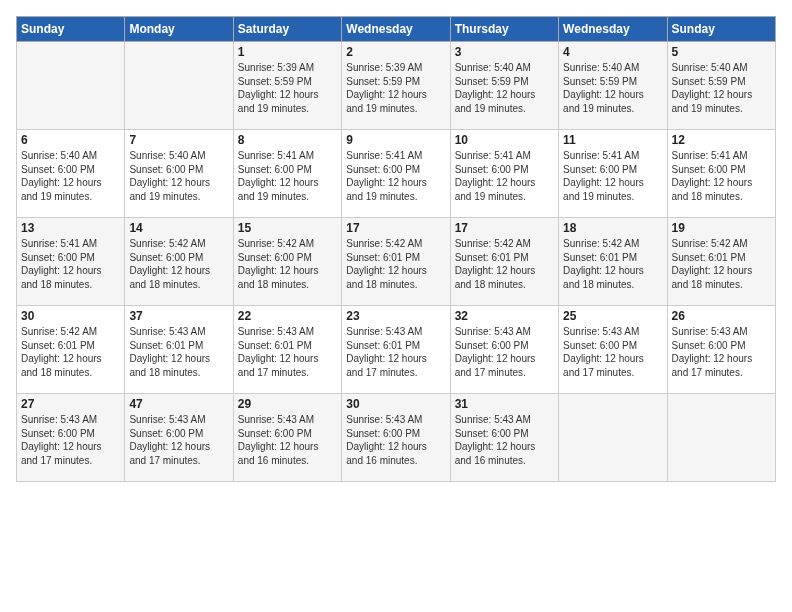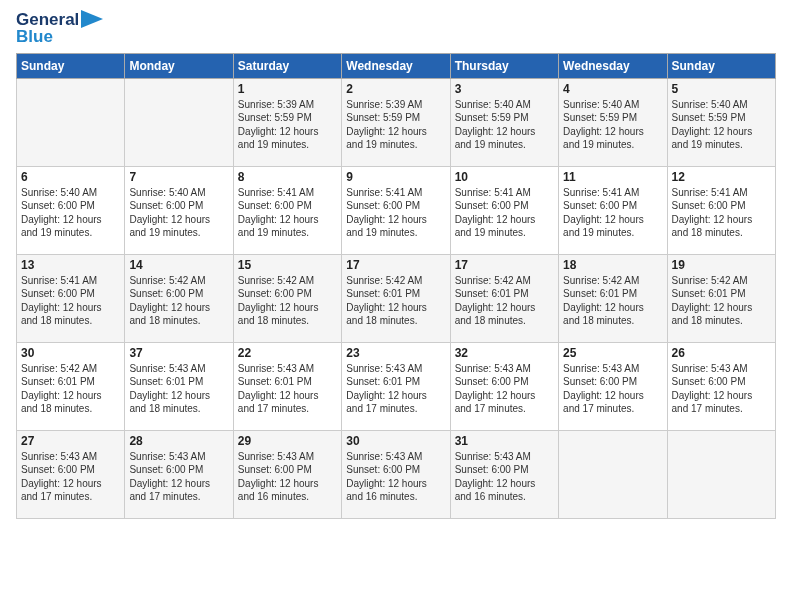--- a/index.html
+++ b/index.html
@@ -81,37 +81,20 @@
       line-height: 1.35;
     }
     .empty-cell {
       background: #f5f5f5 !important;
     }
   </style>
 </head>
 <body>
 
 <div class="page">
-  <div class="header">
-    <div class="logo">
-    <div style="display:flex;flex-direction:column;line-height:1.1;">
-      <div style="display:flex;align-items:center;">
-        <span style="font-size:17px;font-weight:bold;color:#1a3a6b;">General</span>
-        <svg width="22" height="18" viewBox="0 0 22 18" style="margin-left:2px;margin-bottom:2px;">
-          <polygon points="0,0 22,9 0,18" fill="#2288cc"></polygon>
-        </svg>
-      </div>
-      <span style="font-size:17px;font-weight:bold;color:#2288cc;margin-top:-2px;">Blue</span>
-    </div>
-  </div>
-    <div class="title-block">
-      <div class="month-year"></div>
-      <div class="location"></div>
-    </div>
-  </div>
 
   <table class="calendar">
     <thead>
       <tr>
       <th>Sunday</th>
           <th>Monday</th>
           <th>Saturday</th>
           <th>Wednesday</th>
           <th>Thursday</th>
           <th>Wednesday</th>
@@ -286,21 +269,21 @@
           </td>
         </tr>
         <tr>
           <td>
             <span class="day-num">27</span>
             <div class="day-info" style="white-space: pre-line;">Sunrise: 5:43 AM
 Sunset: 6:00 PM
 Daylight: 12 hours and 17 minutes.</div>
           </td>
           <td>
-            <span class="day-num">28</span>
+            <span class="day-num">47</span>
             <div class="day-info" style="white-space: pre-line;">Sunrise: 5:43 AM
 Sunset: 6:00 PM
 Daylight: 12 hours and 17 minutes.</div>
           </td>
           <td>
             <span class="day-num">29</span>
             <div class="day-info" style="white-space: pre-line;">Sunrise: 5:43 AM
 Sunset: 6:00 PM
 Daylight: 12 hours and 16 minutes.</div>
           </td>

